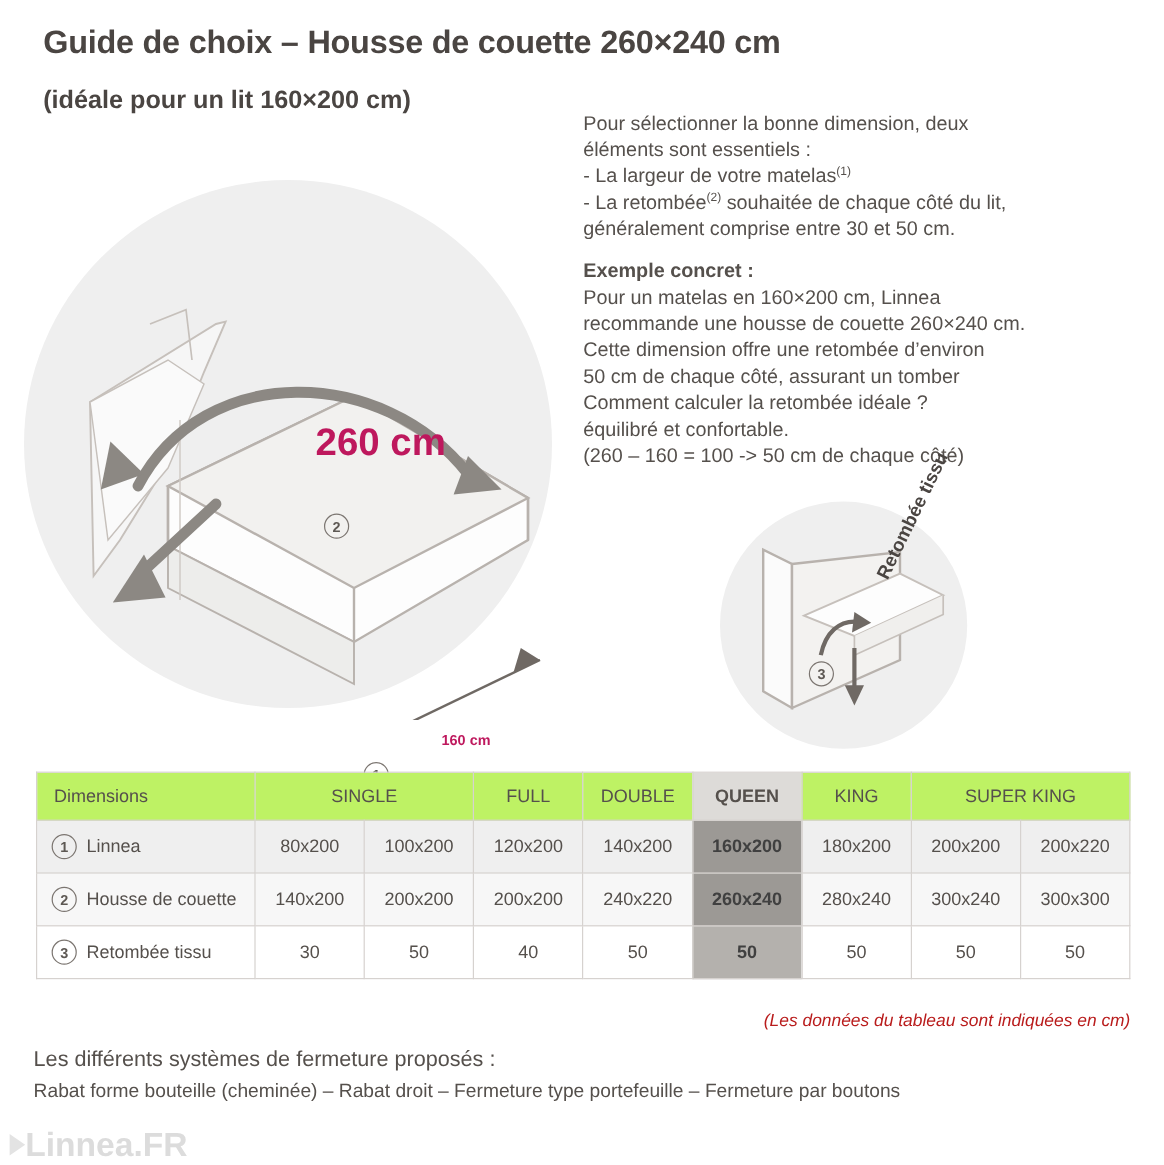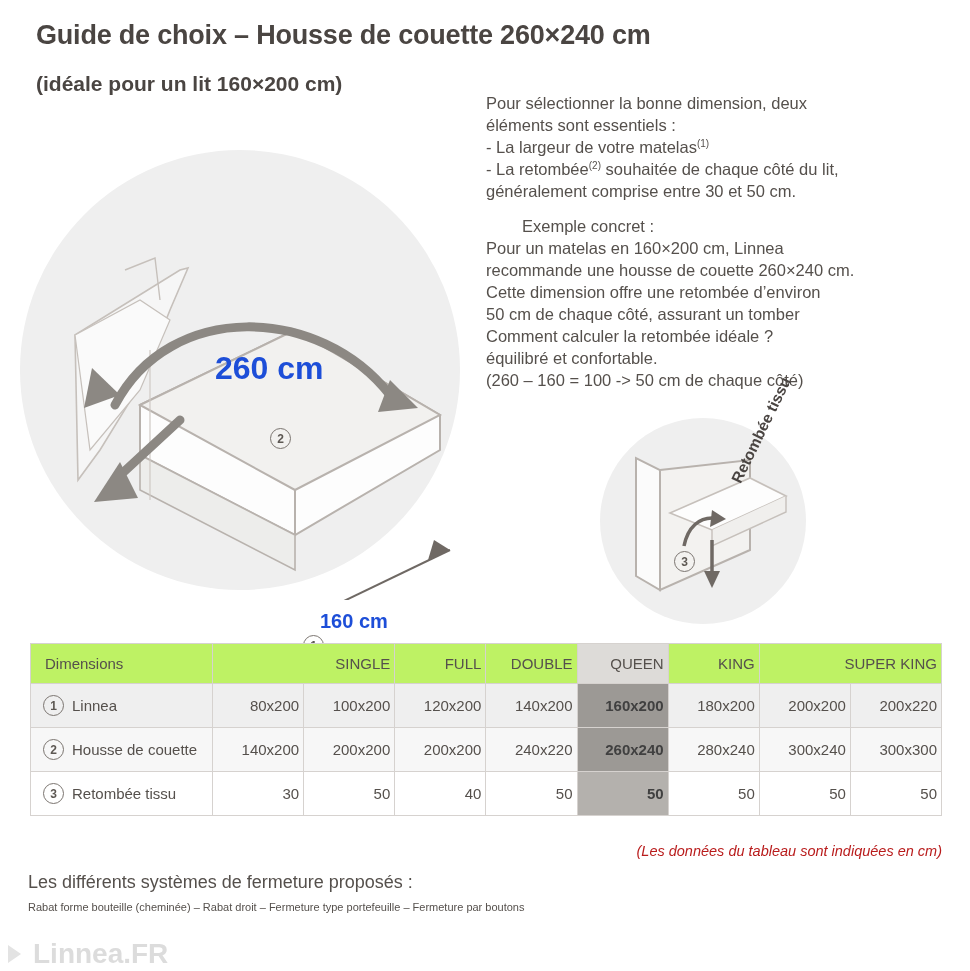--- a/index.html
+++ b/index.html
@@ -50,23 +50,22 @@
     top: 92px;
     width: 450px;
     font-size: 16.5px;
     line-height: 1.34;
     color: #55504c;
   }
   .text-col p {
     margin: 0;
   }
   .text-col .bold {
-    font-weight: normal;
+    font-weight: bold;
     margin-top: 12px;
-    margin-left: 36px;
   }
   sup {
     font-size: 10px;
     vertical-align: super;
   }
 
   
   .circle-illu {
     position: absolute;
     left: 20px;
@@ -79,31 +78,32 @@
     left: 0;
     top: 0;
     width: 440px;
     height: 440px;
     border-radius: 50%;
     background: #efefef;
   }
   .dim-label {
     position: absolute;
     font-weight: bold;
-    color: #1d4ed8;
+    color: #be185d;
+    margin-left: 48px;
   }
   .label-260 {
     left: 195px;
     top: 200px;
     font-size: 32px;
   }
   .label-160 {
     left: 300px;
     top: 460px;
-    font-size: 20px;
+    font-size: 12px;
   }
 
   
   .badge {
     display: inline-flex;
     align-items: center;
     justify-content: center;
     width: 21px;
     height: 21px;
     border-radius: 50%;
@@ -160,39 +160,39 @@
   table.dims {
     border-collapse: collapse;
     width: 912px;
     font-size: 15px;
     color: #55504c;
     table-layout: fixed;
   }
   table.dims th, table.dims td {
     border: 1px solid #d6d2cf;
     height: 44px;
-    text-align: right;
+    text-align: center;
     font-weight: normal;
     padding: 0 4px;
     box-sizing: border-box;
   }
   table.dims thead th {
     background: #bef264;
     color: #55504c;
     font-size: 15px;
     height: 40px;
   }
   table.dims thead th.col-dimensions {
     text-align: left;
     padding-left: 14px;
     width: 182px;
   }
   table.dims thead th.queen-col {
     background: #dddbd8;
-    font-weight: normal;
+    font-weight: bold;
   }
   table.dims tbody td.rowhead {
     text-align: left;
     padding-left: 12px;
     background: #efefef;
   }
   table.dims tbody tr.r1 td { background: #efefef; }
   table.dims tbody tr.r2 td { background: #f7f7f7; }
   table.dims tbody tr.r3 td { background: #ffffff; }
   table.dims tbody tr.r3 td.rowhead { background: #ffffff; }
@@ -225,33 +225,33 @@
     position: absolute;
     left: 28px;
     top: 872px;
     width: 920px;
   }
   .closures-title {
     font-size: 18px;
     color: #55504c;
   }
   .closures-list {
-    font-size: 11px;
+    font-size: 16px;
     color: #55504c;
     margin-top: 8px;
   }
 
   
   .brand {
     position: absolute;
     left: 8px;
     top: 938px;
     display: flex;
     align-items: center;
-    gap: 12px;
+    gap: 0;
     color: #dcdcdc;
     font-size: 28px;
     font-weight: bold;
   }
   .brand-arrow {
     width: 0; height: 0;
     border-left: 13px solid #e3e3e3;
     border-top: 9px solid transparent;
     border-bottom: 9px solid transparent;
   }

